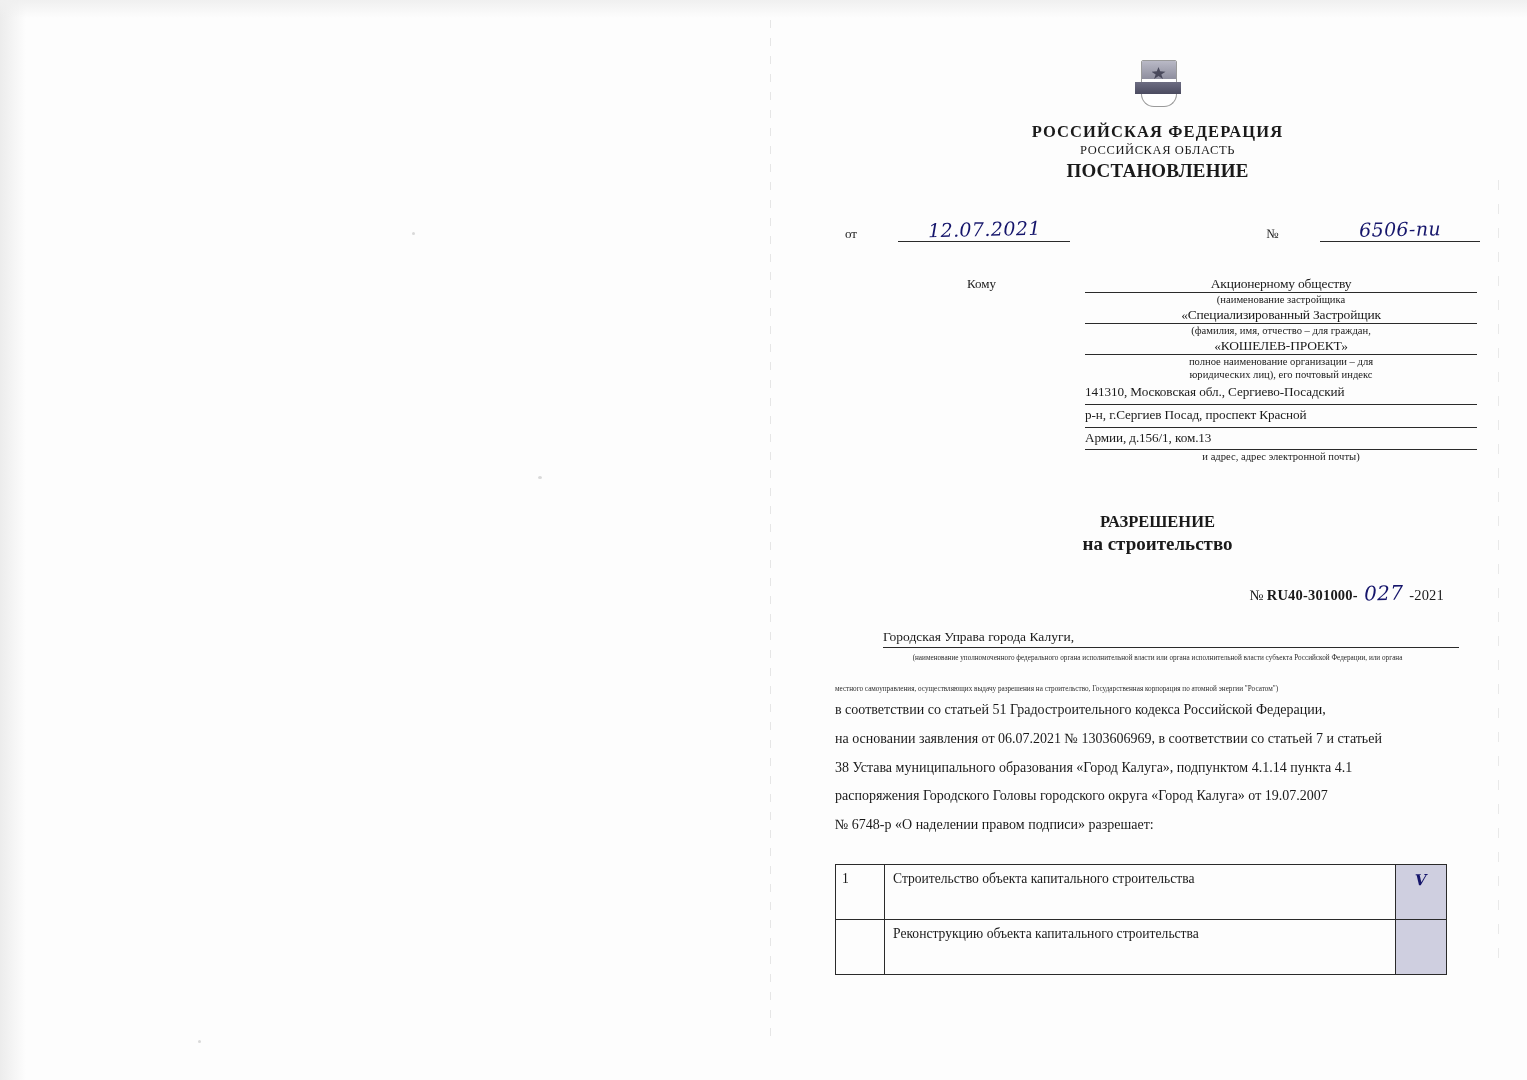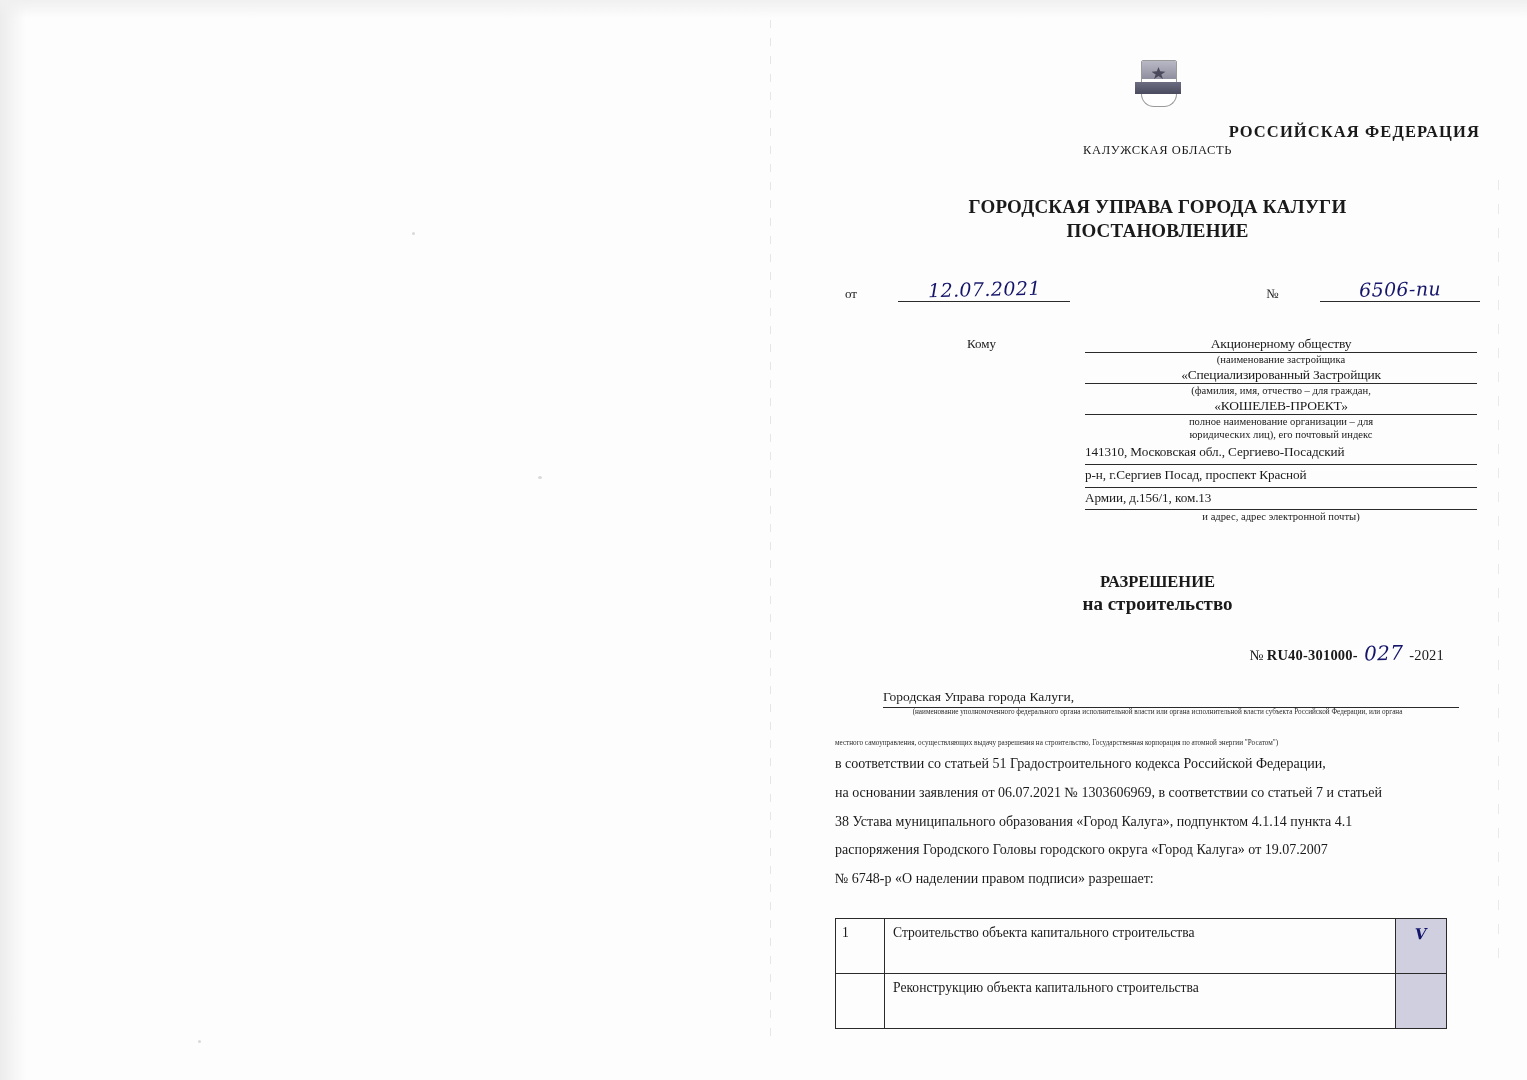--- a/index.html
+++ b/index.html
@@ -96,21 +96,21 @@
     left: 6px; top: 34px;
     width: 34px; height: 12px;
     background: #fff;
     border-left: 1px solid #9a9a9a;
     border-right: 1px solid #9a9a9a;
     border-bottom: 1px solid #9a9a9a;
     border-radius: 0 0 14px 14px;
   }
 
   .fed-title {
-    text-align: right;
+    text-align: center;
     font-size: 16.5px;
     letter-spacing: 1.1px;
     font-weight: 700;
     font-family: "Liberation Serif", serif;
   }
   .fed-sub {
     text-align: center;
     font-size: 12.5px;
     letter-spacing: .6px;
     margin-top: 1px;
@@ -232,21 +232,21 @@
     margin-left: 48px;
     width: 576px;
     border-bottom: 1px solid #2a2a2a;
     font-size: 13.5px;
     padding-bottom: 2px;
   }
   .tiny {
     font-size: 7.2px;
     line-height: 1.25;
     text-align: center;
-    margin-top: 0;
+    margin-top: 6px;
     color: #2d2d2d;
   }
   .tiny2 {
     font-size: 7.2px;
     line-height: 1.25;
     margin-top: 22px;
     color: #2d2d2d;
   }
   .body-text {
     margin-top: 2px;
@@ -291,23 +291,22 @@
 
     <div class="emblem-wrap">
       <div class="emblem">
         <div class="shield"></div>
         <div class="bar"></div>
         <div class="bar2"></div>
       </div>
     </div>
 
     <div class="fed-title">РОССИЙСКАЯ ФЕДЕРАЦИЯ</div>
-    <div class="fed-sub">КАЛУЖСКАЯ ОБЛАСТЬ</div>
-
-    <div class="org-title">ГОРОДСКАЯ УПРАВА ГОРОДА КАЛУГИ</div>
+    <div class="fed-sub">РОССИЙСКАЯ ОБЛАСТЬ</div>
+
     <div class="doc-kind">ПОСТАНОВЛЕНИЕ</div>
 
     <div class="daterow">
       <span class="lbl-ot">от</span>
       <span class="rule date-rule">
         <span class="hand">12.07.2021</span>
       </span>
       <span class="num-gap"></span>
       <span class="lbl-no">№</span>
       <span class="rule num-rule">

